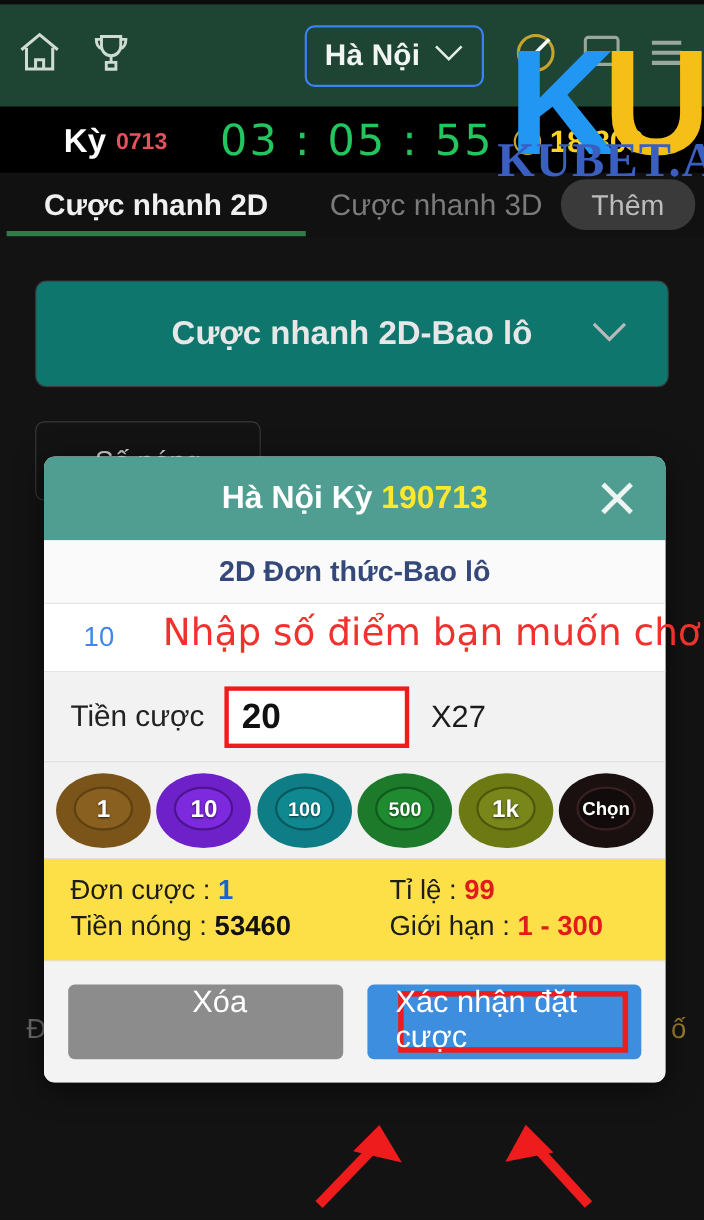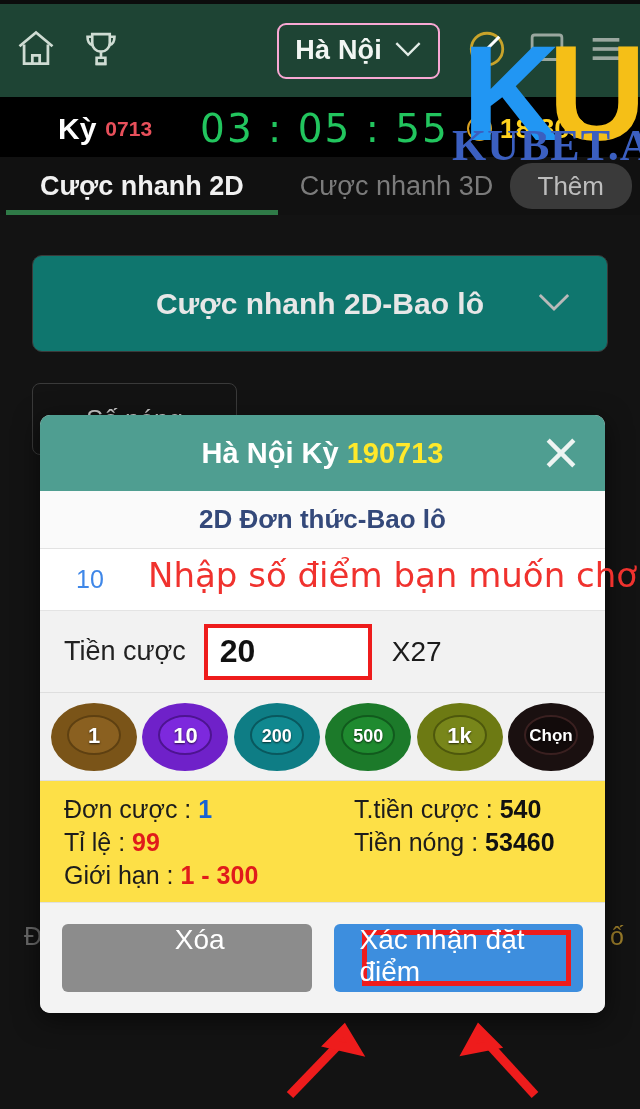--- a/index.html
+++ b/index.html
@@ -22,21 +22,21 @@
     position: absolute; left: 0; top: 4px;
     width: 640px; height: 93px;
     background: #1e4434;
     display: flex; align-items: center;
     padding: 0 14px;
   }
   .tb-icons-left { display: flex; align-items: center; gap: 22px; }
   .ic { display: block; }
   .tb-spacer { flex: 1; }
   .city-select {
-    border: 2px solid #f9a8d4;
+    border: 2px solid #3b82f6;
     border-radius: 9px;
     height: 56px;
     min-width: 158px;
     display: flex; align-items: center; justify-content: center;
     gap: 12px;
     padding: 0 16px;
   }
   .city-label {
     color: #f2f6f3; font-size: 27px; font-weight: 600; letter-spacing: .2px;
   }
@@ -418,21 +418,21 @@
         </svg>
         <div class="chip-text">10</div>
       </div>
       <div class="chip">
         <svg width="88" height="72" viewBox="0 0 88 72">
           <ellipse cx="44" cy="36" rx="43" ry="34" fill="#f2f2f2"></ellipse>
           <path d="M44 2a43 34 0 0 1 0 68 43 34 0 0 1 0-68" fill="#0e7d85"></path>
           <ellipse cx="44" cy="34" rx="26" ry="19" fill="#10888f"></ellipse>
           <ellipse cx="44" cy="34" rx="26" ry="19" fill="none" stroke="#09585e" stroke-width="2"></ellipse>
         </svg>
-        <div class="chip-text small">200</div>
+        <div class="chip-text small">100</div>
       </div>
       <div class="chip">
         <svg width="88" height="72" viewBox="0 0 88 72">
           <ellipse cx="44" cy="36" rx="43" ry="34" fill="#f2f2f2"></ellipse>
           <path d="M44 2a43 34 0 0 1 0 68 43 34 0 0 1 0-68" fill="#1c7a2a"></path>
           <ellipse cx="44" cy="34" rx="26" ry="19" fill="#1f8a2f"></ellipse>
           <ellipse cx="44" cy="34" rx="26" ry="19" fill="none" stroke="#115a1d" stroke-width="2"></ellipse>
         </svg>
         <div class="chip-text small">500</div>
       </div>
@@ -454,41 +454,38 @@
         </svg>
         <div class="chip-text tiny">Chọn</div>
       </div>
     </div>
 
     <div class="info-grid">
       <div class="info-item">
         <span>Đơn cược : </span><span class="v-blue">1</span>
       </div>
       <div class="info-item">
-        <span>T.tiền cược : </span><span class="v-dark">540</span>
-      </div>
-      <div class="info-item">
         <span>Tỉ lệ : </span><span class="v-red">99</span>
       </div>
       <div class="info-item">
         <span>Tiền nóng : </span><span class="v-dark">53460</span>
       </div>
       <div class="info-item">
         <span>Giới hạn : </span><span class="v-red">1 - 300</span>
       </div>
       <div></div>
     </div>
 
     <div class="btn-row">
       <div class="btn btn-clear">
         <span class="confirm-text">Xóa</span>
       </div>
       <div class="btn btn-confirm">
         <span class="confirm-hl"></span>
-        <span class="confirm-text">Xác nhận đặt điểm</span>
+        <span class="confirm-text">Xác nhận đặt cược</span>
       </div>
     </div>
   </div>
 
   <div class="annot-red" style="left:148px; top:575px;">Nhập số điểm bạn muốn chơi</div>
 
   <svg class="arrows">
     <g stroke="#ee1c1c" stroke-width="9" fill="#ee1c1c">
       <line x1="290" y1="1095" x2="345" y2="1038"></line>
       <polygon points="344,1030 356,1050 330,1044"></polygon>

